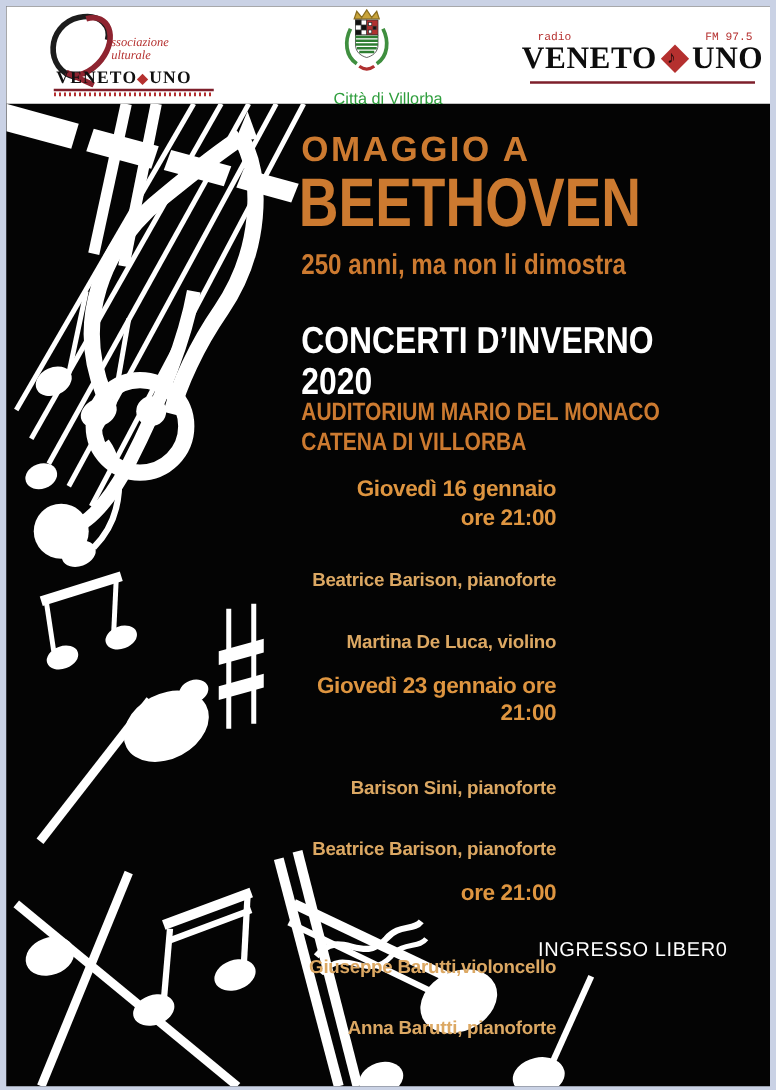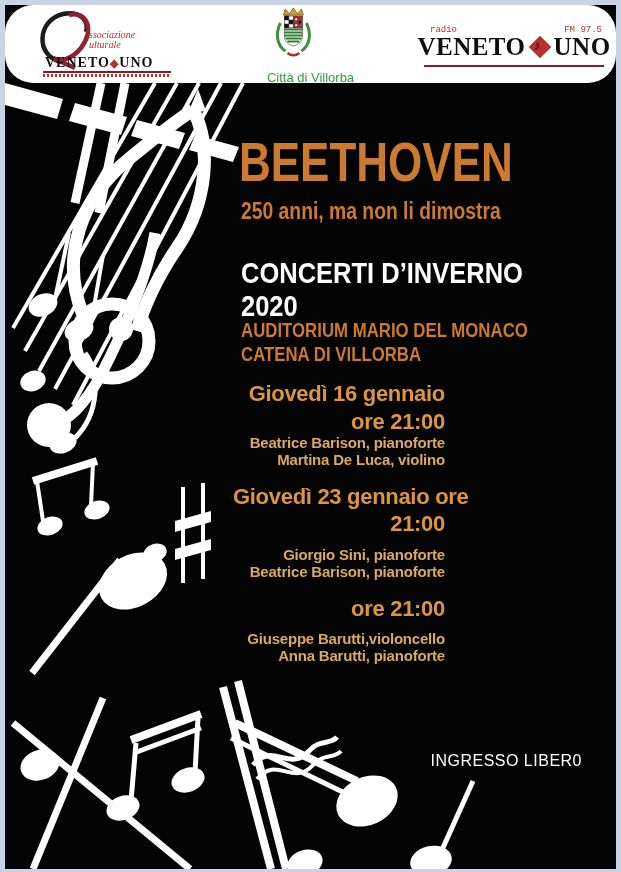--- a/index.html
+++ b/index.html
@@ -1,21 +1,21 @@
 <!DOCTYPE html>
 <html style="--accent: #cc7a30; --date: #de9540; --ensemble: #d8872f; --performer: #dca863; --green: #2f9e3d; --red: #b5302f; --maroon: #7e1f2b; --border: #cad2e5;"><head>
 <meta charset="utf-8">
 <style>
   html,body{margin:0;padding:0;background:#aab3c8;}
   .page{position:relative;width:621px;height:872px;background:var(--border,#cad2e5);
         font-family:"Liberation Sans",sans-serif;overflow:hidden;}
   .poster{position:absolute;left:5px;top:5px;width:611px;height:864px;background:#040404;overflow:hidden;}
 
   
-  .header{position:absolute;left:0;top:0;width:100%;height:78px;background:#ffffff;border-radius:28px;}
+  .header{position:absolute;left:0;top:0;width:100%;height:78px;background:#ffffff;}
   .assoc{position:absolute;left:26px;top:3px;width:160px;height:72px;}
   .assoc-rows{position:absolute;left:58px;top:22px;line-height:1;}
   .assoc-word{font-family:"Liberation Serif",serif;font-style:italic;color:var(--red);font-size:10px;}
   .assoc-brand{position:absolute;left:14px;top:47px;font-family:"Liberation Serif",serif;
                font-weight:bold;color:#111;font-size:14px;letter-spacing:1px;white-space:nowrap;}
   .assoc-brand .dia{color:var(--red);font-size:11px;}
   .assoc-rule{position:absolute;left:12px;top:63px;width:128px;height:1.5px;background:var(--maroon);}
   .assoc-tag{position:absolute;left:12px;top:66px;width:128px;height:3px;
              background:repeating-linear-gradient(90deg,var(--red) 0 2px,transparent 2px 4px);}
 
@@ -41,23 +41,23 @@
   .title{position:absolute;left:234px;top:130px;color:var(--accent);font-size:55px;font-weight:800;
          transform:scaleX(.8);transform-origin:left top;line-height:1;white-space:nowrap;}
   .subtitle{position:absolute;left:236px;top:193px;color:var(--accent);font-size:23px;font-weight:800;
             transform:scaleX(.84);transform-origin:left top;white-space:nowrap;}
   .series{position:absolute;left:236px;top:251px;color:#ffffff;font-size:30px;font-weight:800;line-height:1.1;
           transform:scaleX(.85);transform-origin:left top;white-space:nowrap;}
   .venue{position:absolute;left:236px;top:313px;color:var(--accent);font-size:20px;font-weight:800;line-height:1.2;
          transform:scaleX(.84);transform-origin:left top;white-space:nowrap;}
 
   .concerts{position:absolute;left:228px;top:375px;width:212px;text-align:right;}
-  .c-date{color:var(--date);font-size:22px;font-weight:800;line-height:1.25;letter-spacing:-.3px;white-space:nowrap;}
+  .c-date{color:var(--date);font-size:18px;font-weight:800;line-height:1.25;letter-spacing:-.3px;white-space:nowrap;}
   .c-ensemble{margin-top:9px;color:var(--ensemble);font-size:13px;font-weight:800;letter-spacing:.5px;}
-  .c-perf{color:var(--performer);font-size:15px;font-weight:800;line-height:1.13;letter-spacing:-.2px;white-space:nowrap;}
+  .c-perf{color:var(--performer);font-size:15px;font-weight:800;line-height:1.13;letter-spacing:-.2px;white-space:nowrap;margin-top:32px;}
   .c-block{margin-bottom:14px;}
   .c-gap{height:9px;}
 
   .info-block{position:absolute;right:8px;top:736px;text-align:right;}
   .info-line{color:#ffffff;font-size:21px;font-weight:800;letter-spacing:.5px;white-space:nowrap;}
   .admission-line{margin-top:11px;padding-right:26px;color:#ffffff;font-size:16px;font-weight:400;letter-spacing:.5px;white-space:nowrap;}
 </style>
 </head>
 <body>
 
@@ -190,20 +190,21 @@
         <ellipse cx="362" cy="718" rx="32" ry="24" transform="rotate(-25 362 718)"></ellipse>
         <path d="M 248 682 C 268 658 284 690 304 668 C 314 656 326 662 332 654" fill="none" stroke="#fff" stroke-width="5"></path>
         <path d="M 252 696 C 272 672 288 704 308 682 C 318 670 330 676 336 668" fill="none" stroke="#fff" stroke-width="4"></path>
 
         <line x1="468" y1="698" x2="432" y2="778" stroke="#fff" stroke-width="5"></line>
         <ellipse cx="426" cy="778" rx="21" ry="15" transform="rotate(-12 426 778)"></ellipse>
         <ellipse cx="300" cy="780" rx="18" ry="13" transform="rotate(-18 300 780)"></ellipse>
       </g>
     </svg>
 
+    <div class="supertitle">OMAGGIO A</div>
     <div class="title">BEETHOVEN</div>
     <div class="subtitle">250 anni, ma non li dimostra</div>
 
     <div class="series">
       <div>CONCERTI D’INVERNO</div>
       <div>2020</div>
     </div>
 
     <div class="venue">
       <div>AUDITORIUM MARIO DEL MONACO</div>
@@ -216,21 +217,21 @@
         <div class="c-date">Giovedì 16 gennaio</div>
         <div class="c-date">ore 21:00</div>
         <div class="c-perf">Beatrice Barison, pianoforte</div>
         <div class="c-perf">Martina De Luca, violino</div>
       </div>
 
       <div class="c-block">
         <div class="c-date">Giovedì 23 gennaio ore</div>
         <div class="c-date">21:00</div>
         <div class="c-gap"></div>
-        <div class="c-perf">Giorgio Sini, pianoforte</div>
+        <div class="c-perf">Barison Sini, pianoforte</div>
         <div class="c-perf">Beatrice Barison, pianoforte</div>
       </div>
 
       <div class="c-block">
         <div class="c-date">ore 21:00</div>
         <div class="c-gap"></div>
         <div class="c-perf">Giuseppe Barutti,violoncello</div>
         <div class="c-perf">Anna Barutti, pianoforte</div>
       </div>
     </div>

